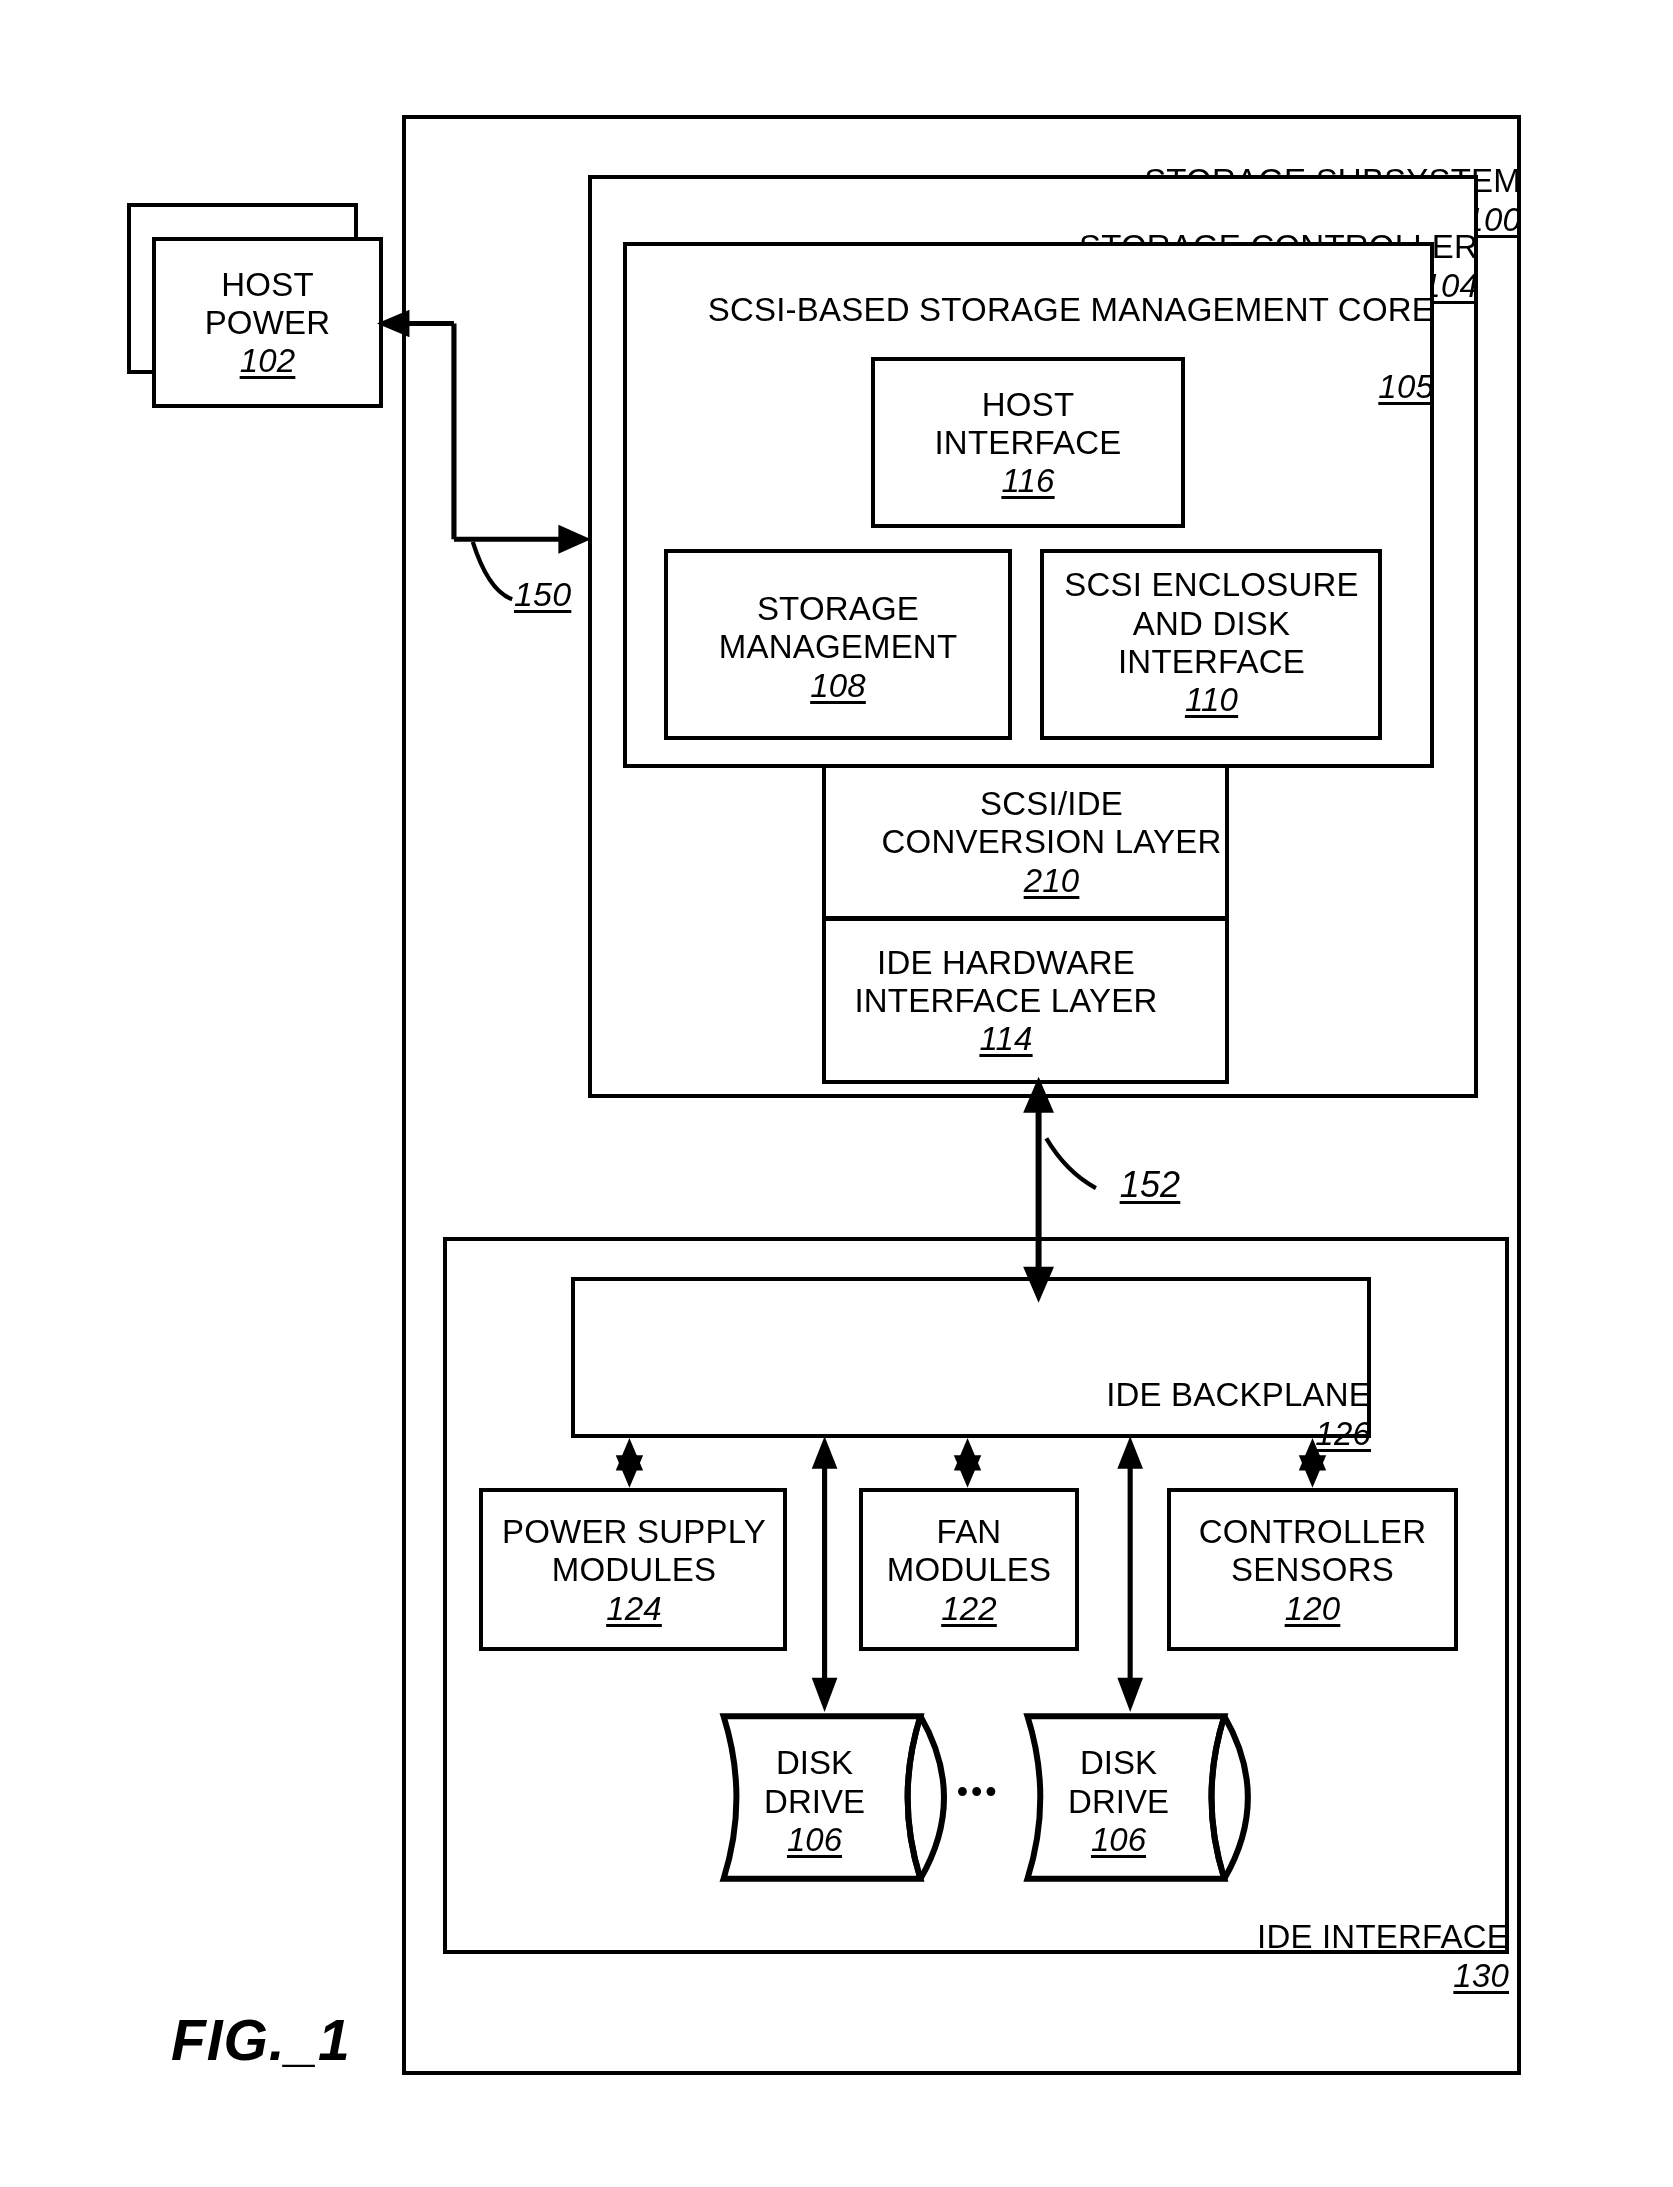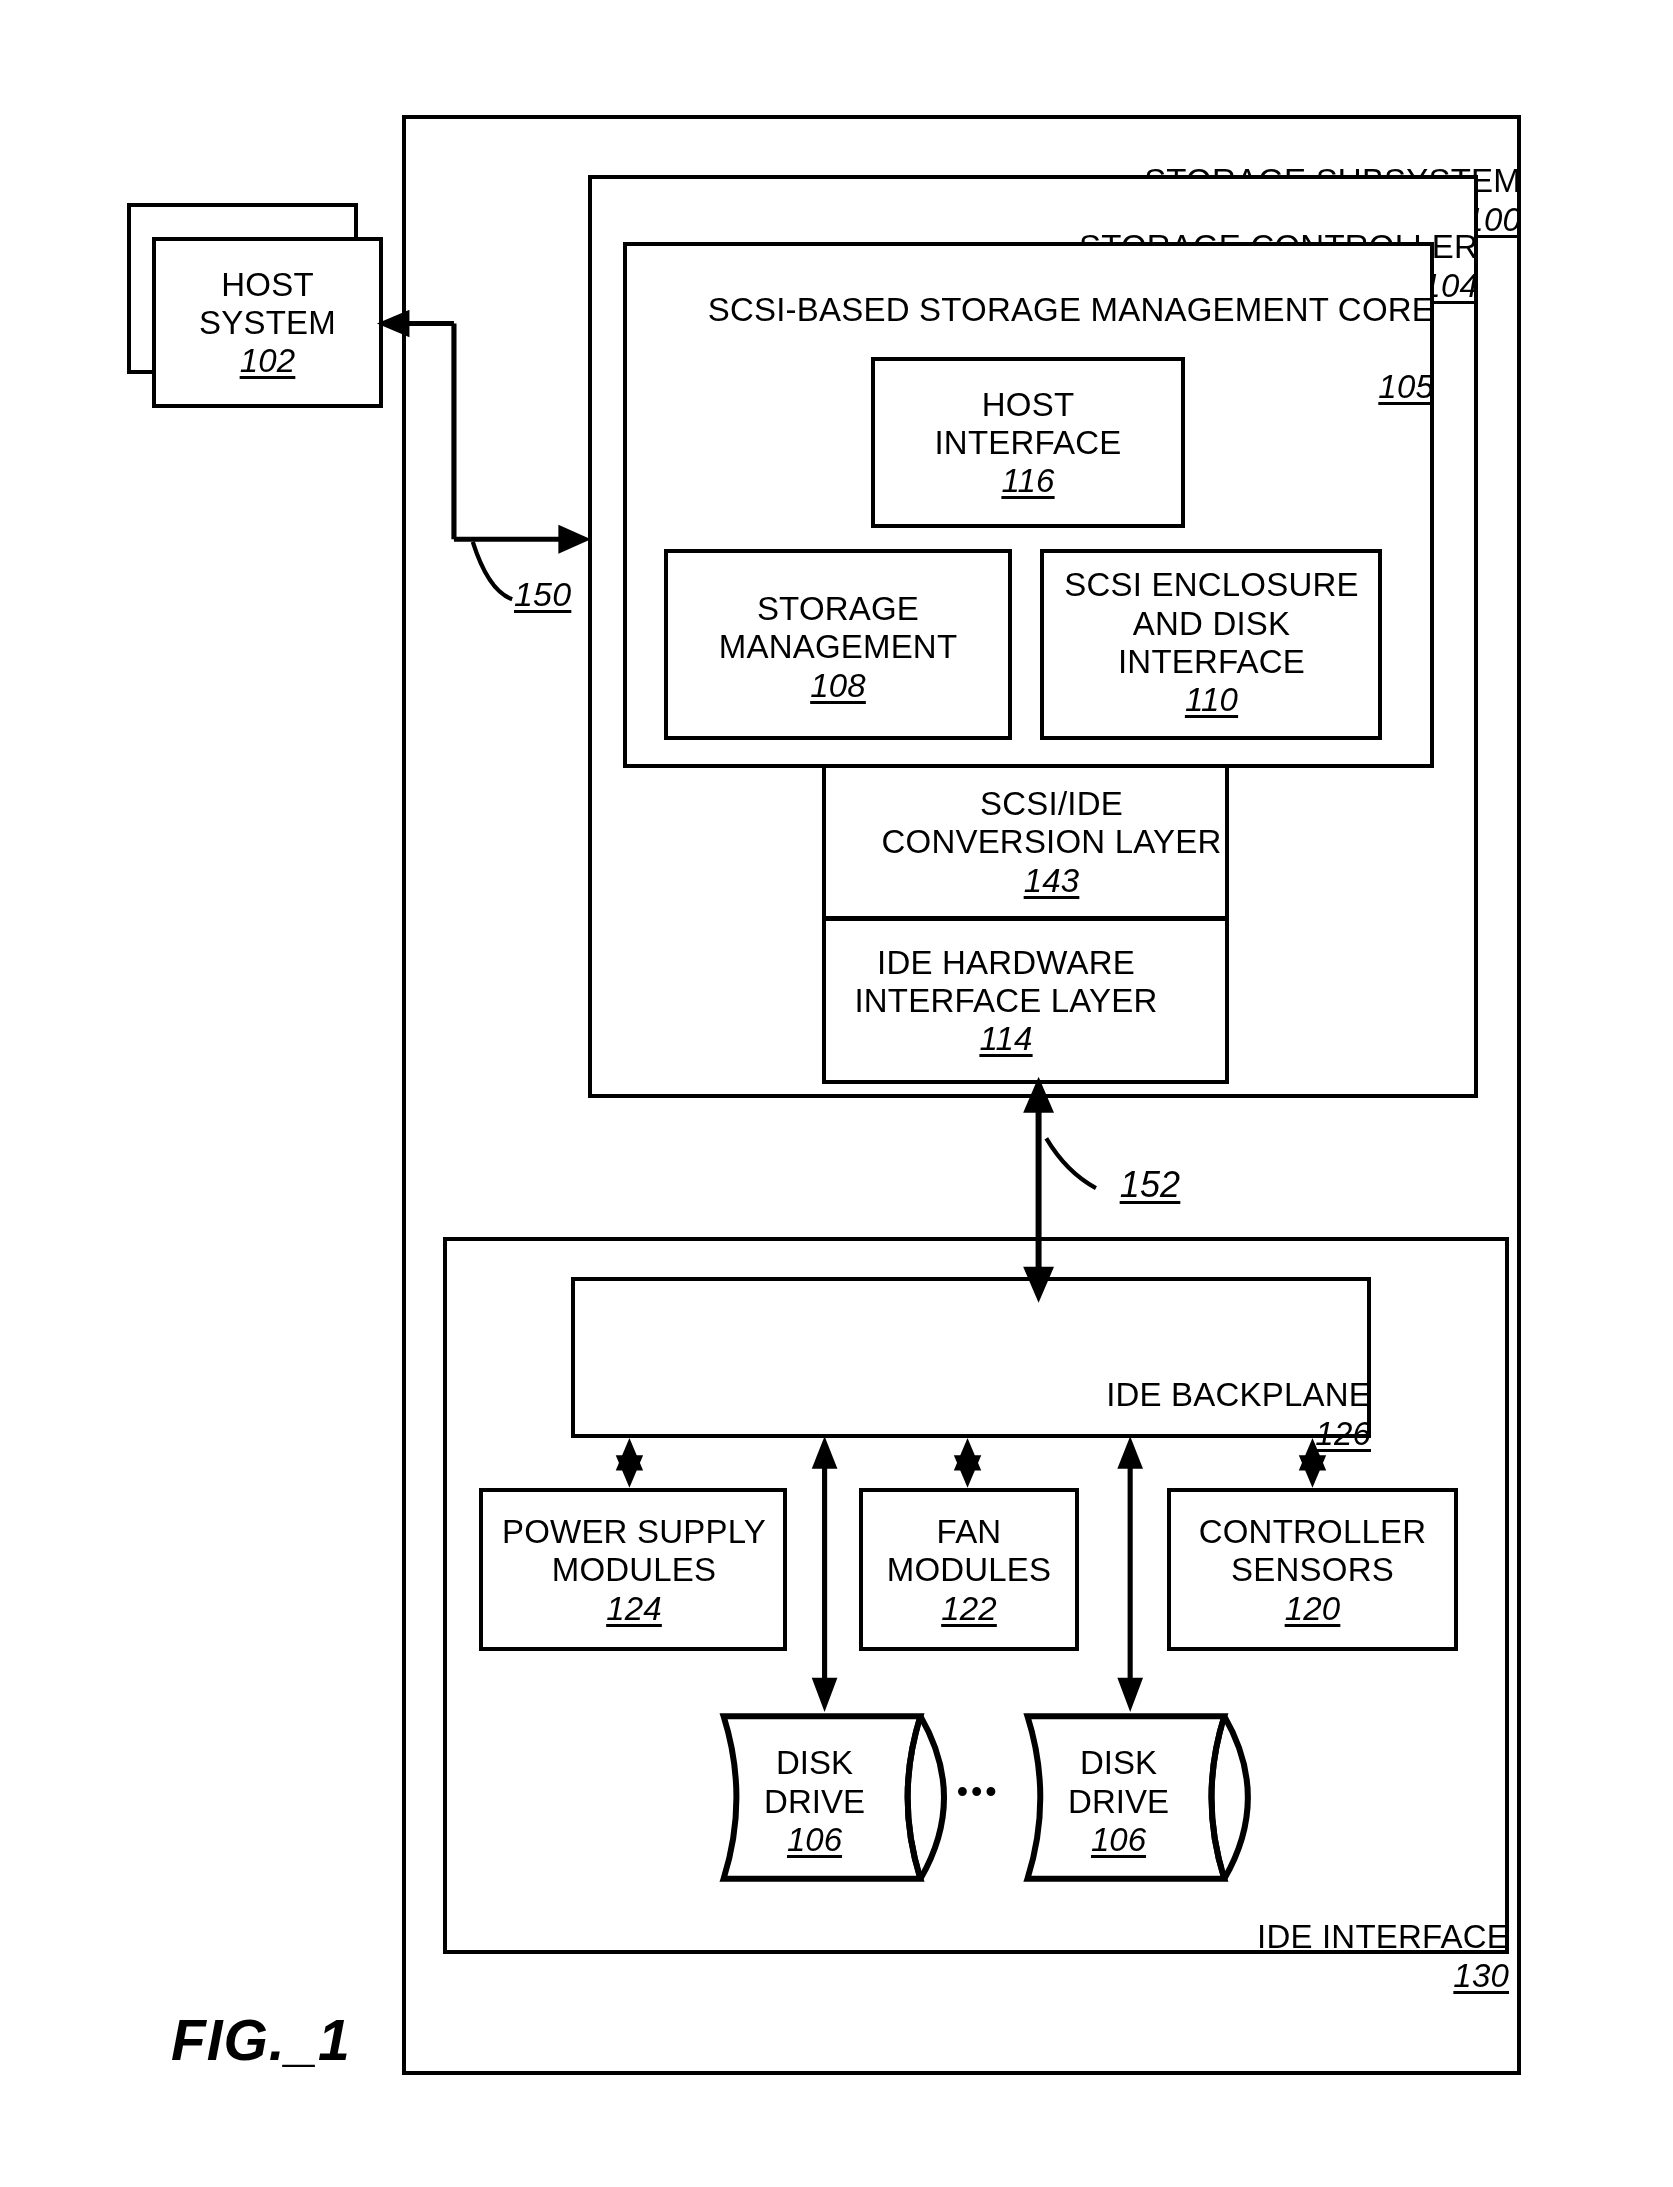--- a/index.html
+++ b/index.html
@@ -70,21 +70,21 @@
 </style>
 </head>
 <body>
 
 <div id="page">
 
   <div class="box" style="left:127px; top:203px; width:231px; height:171px;"></div>
   <div class="box" style="left:152px; top:237px; width:231px; height:171px;"></div>
   <div class="lbl ctr" style="left:152px; top:248px; width:231px; height:150px; font-size:33px;">
     <div>HOST</div>
-    <div>SYSTEM</div>
+    <div>POWER</div>
     <div class="ref">102</div>
   </div>
 
   <div class="box" style="left:402px; top:115px; width:1119px; height:1960px;"></div>
   <div class="lbl" style="left:402px; top:124px; width:1119px; font-size:33px;">
     <span>STORAGE SUBSYSTEM</span>
     <span class="ref">100</span>
   </div>
 
   <div class="box" style="left:588px; top:175px; width:890px; height:923px;"></div>
@@ -118,21 +118,21 @@
     <div>SCSI ENCLOSURE</div>
     <div>AND DISK</div>
     <div>INTERFACE</div>
     <div class="ref">110</div>
   </div>
 
   <div class="box" style="left:822px; top:764px; width:407px; height:156px;"></div>
   <div class="lbl ctr" style="left:822px; top:775px; width:459px; height:135px; font-size:33px;">
     <div>SCSI/IDE</div>
     <div>CONVERSION LAYER</div>
-    <div class="ref">143</div>
+    <div class="ref">210</div>
   </div>
 
   <div class="box" style="left:822px; top:917px; width:407px; height:167px;"></div>
   <div class="lbl ctr" style="left:822px; top:929px; width:368px; height:144px; font-size:33px;">
     <div>IDE HARDWARE</div>
     <div>INTERFACE LAYER</div>
     <div class="ref">114</div>
   </div>
 
   <div class="box" style="left:443px; top:1237px; width:1066px; height:717px;"></div>

